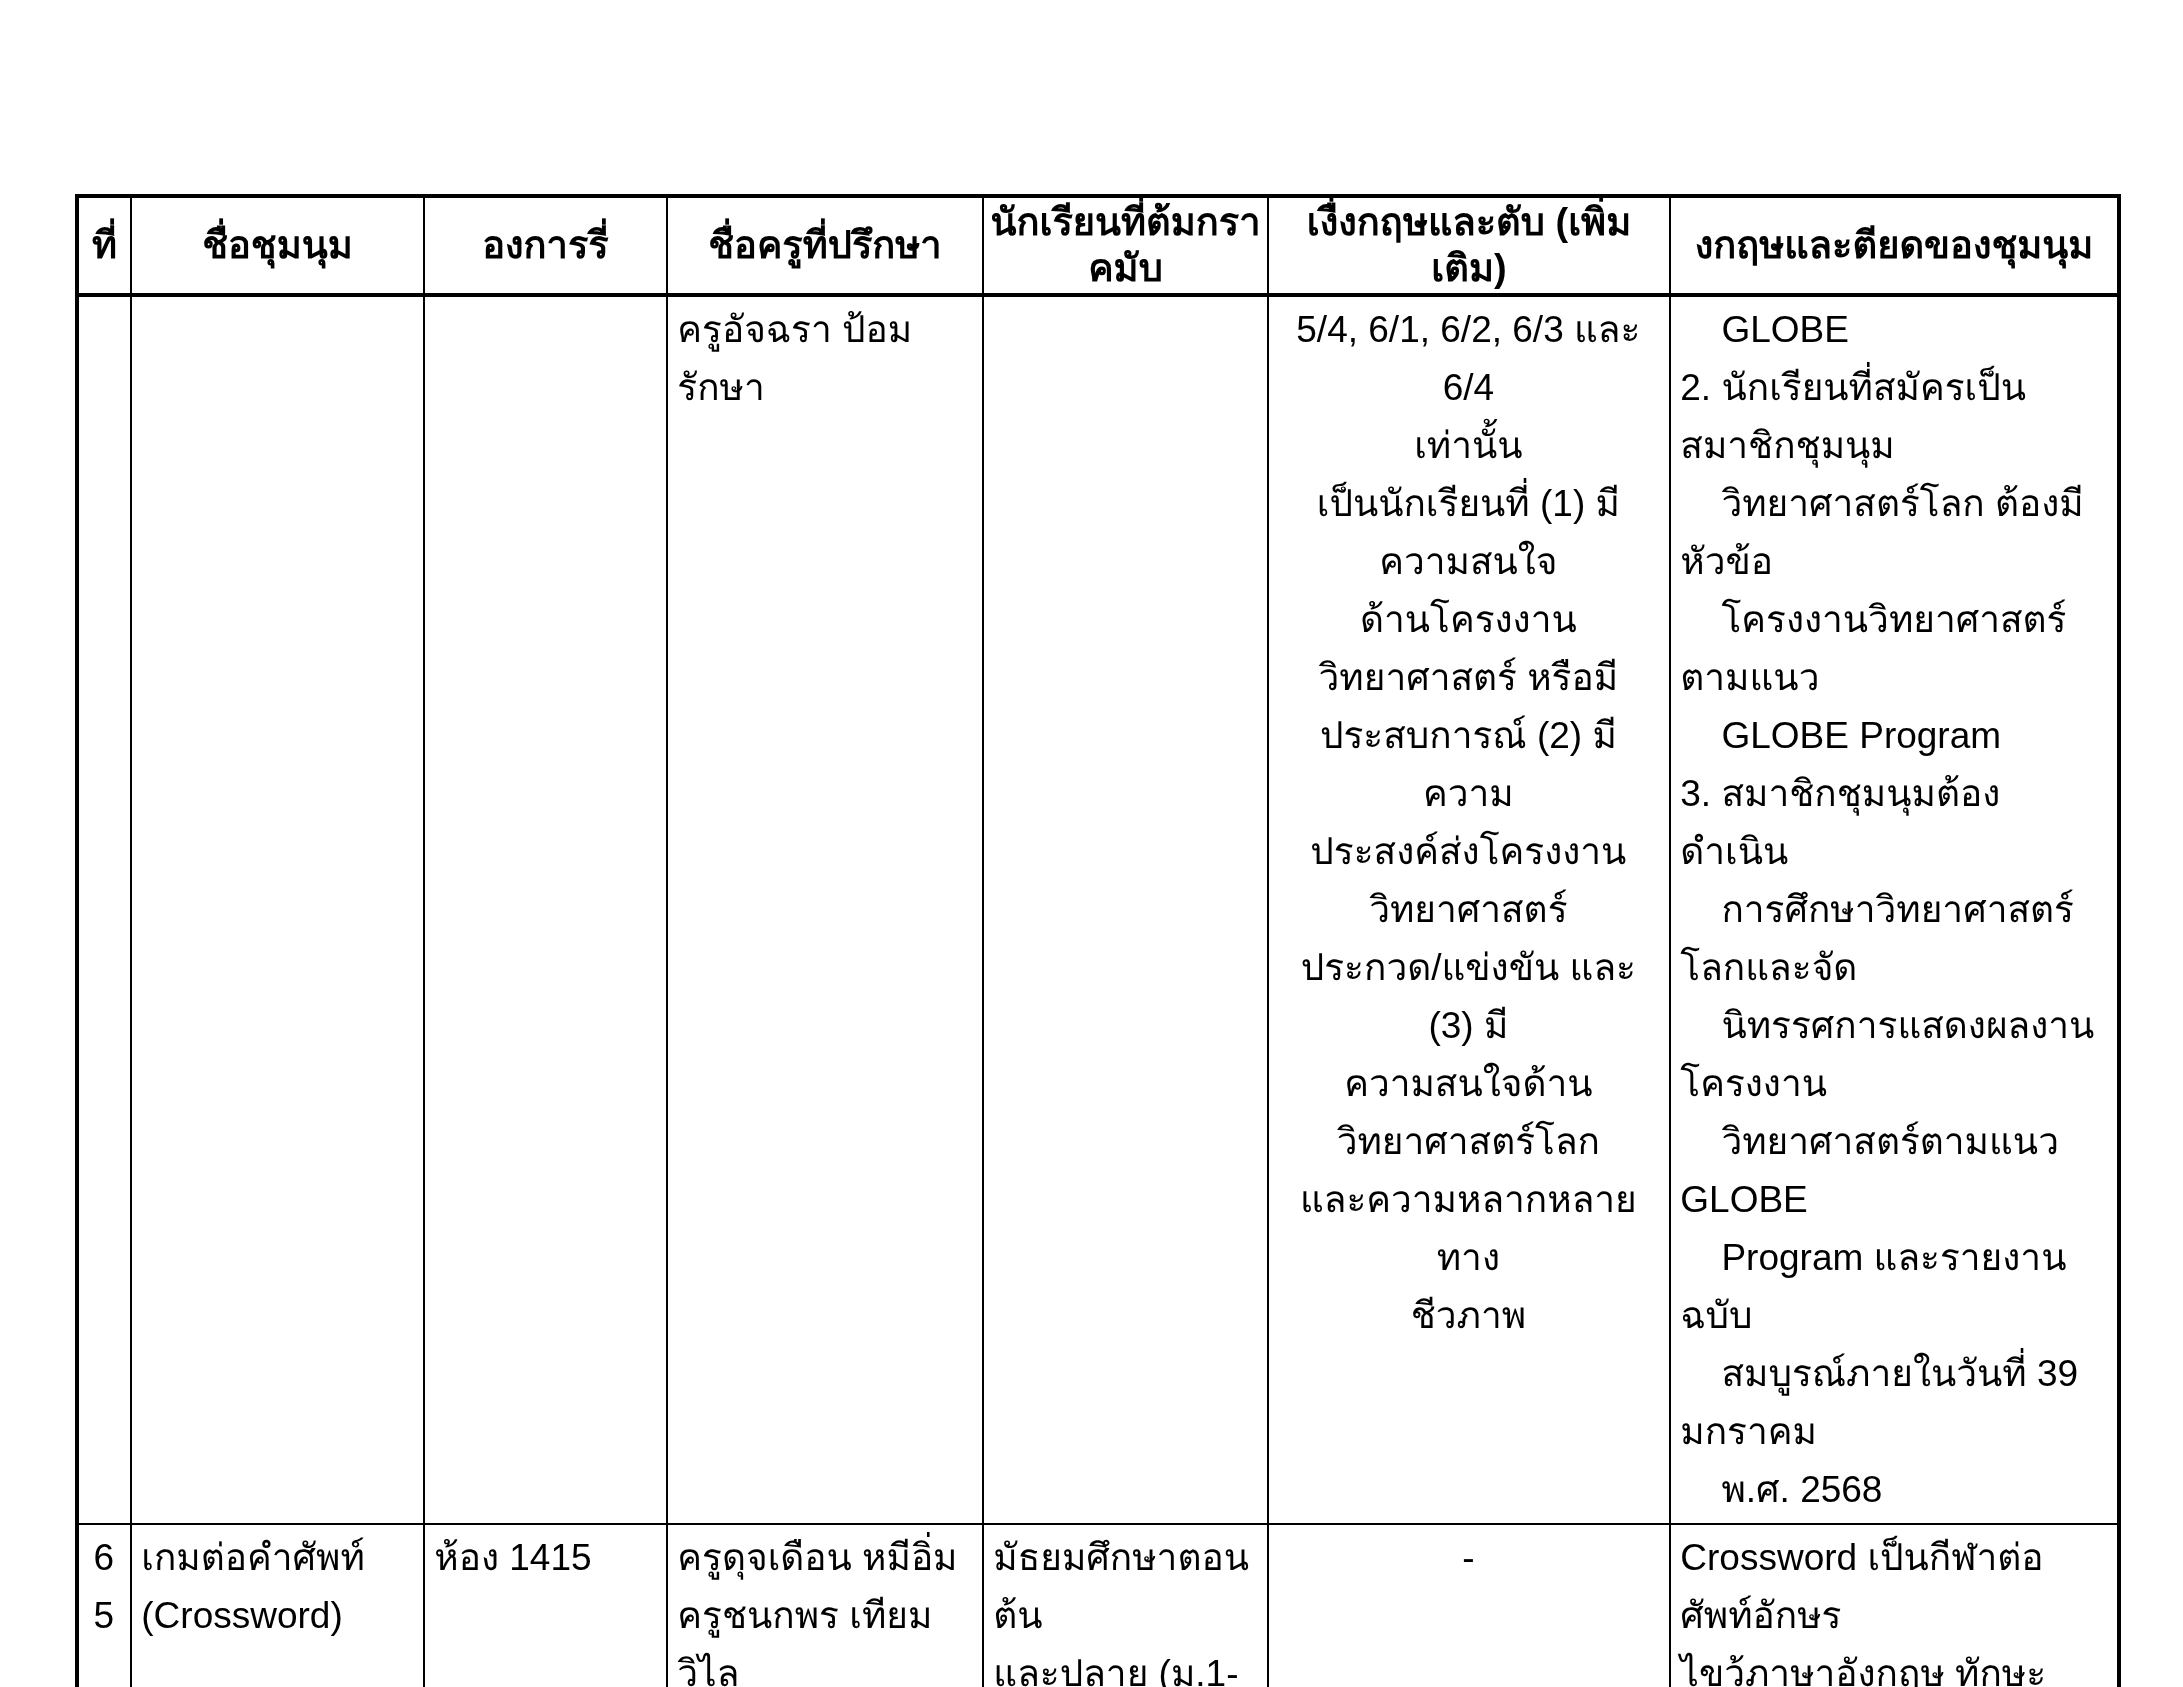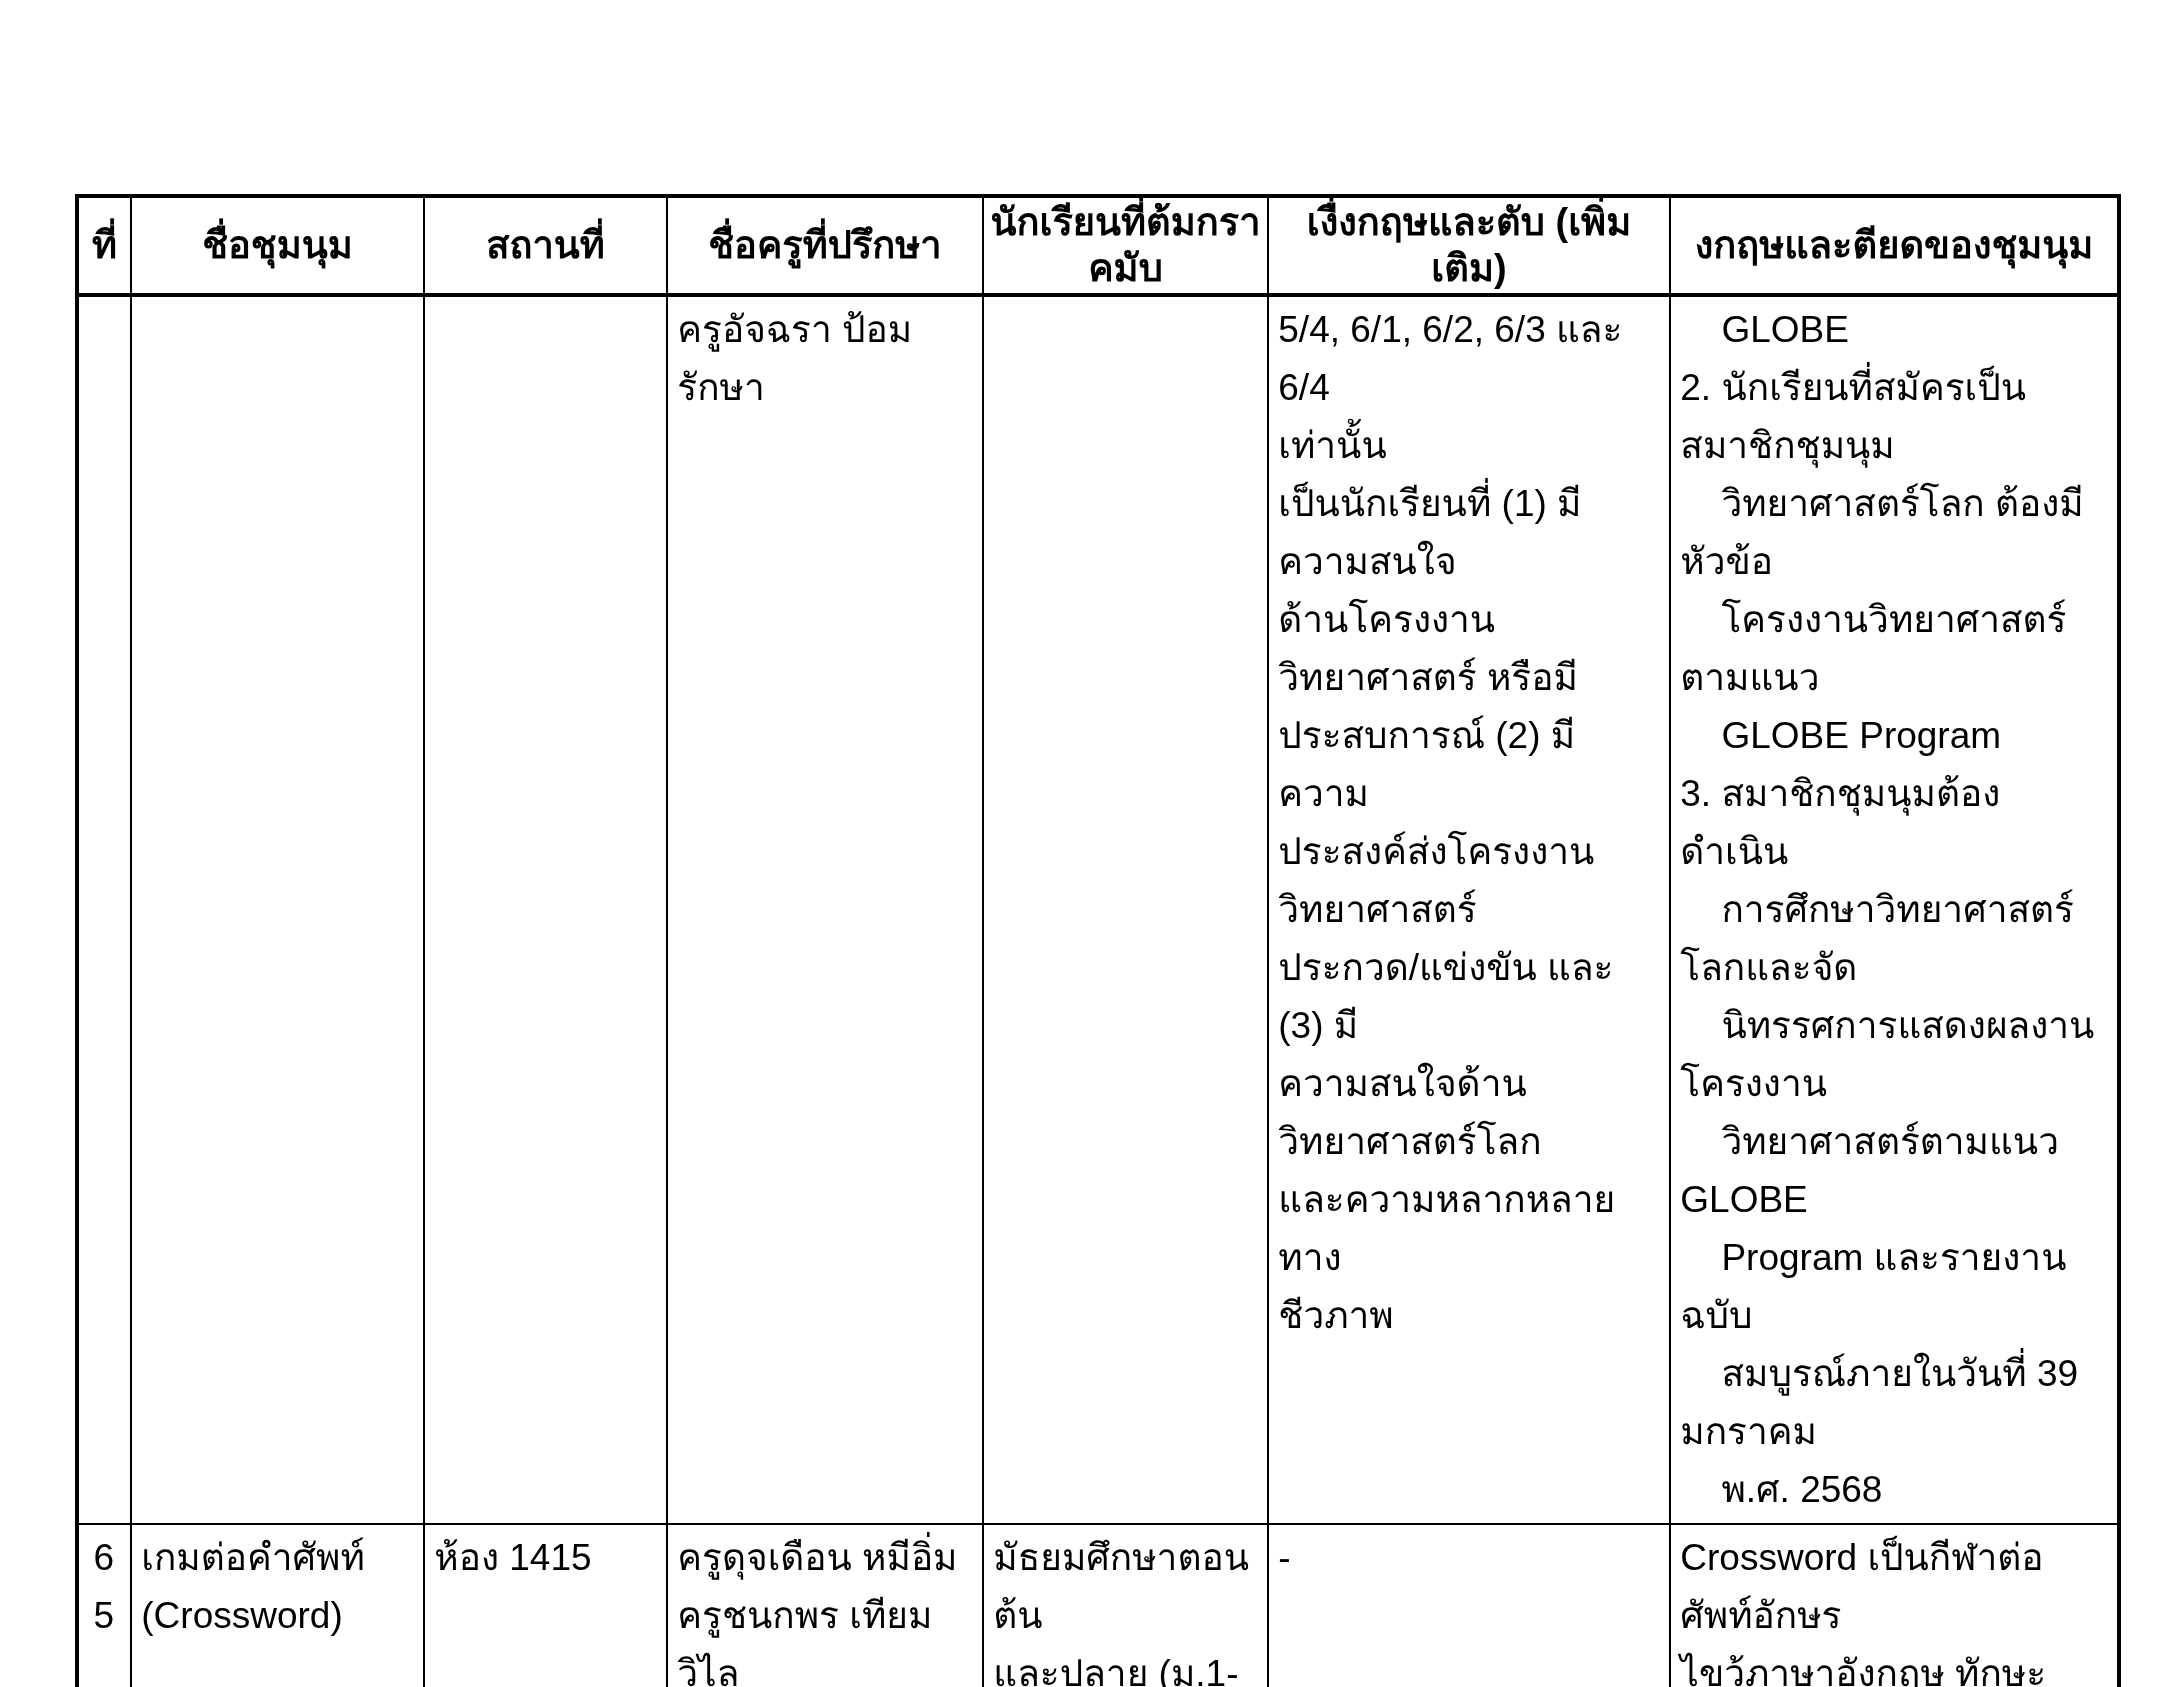--- a/index.html
+++ b/index.html
@@ -49,42 +49,42 @@
     text-align: center;
     vertical-align: middle;
     height: 52px;
     padding: 1.3px 5.3px;
     font-size: 38px;
     line-height: 46px;
     border-bottom: 4px solid #000;
     white-space: normal;
   }
   td.col-no { text-align: center; padding-left: 2.6px; padding-right: 2.6px; }
-  td.col-condition { }
+  td.col-condition { text-align: center; }
 </style>
 </head>
 <body>
 
 <div class="page">
   <div class="table-wrap">
     <table class="club-table">
       <colgroup>
         <col style="width:54px">
         <col style="width:293px">
         <col style="width:243px">
         <col style="width:316px">
         <col style="width:285px">
         <col style="width:402px">
         <col style="width:449px">
       </colgroup>
       <thead>
         <tr>
             <th>ที่</th>
             <th>ชื่อชุมนุม</th>
-            <th>สถานที่</th>
+            <th>องการรี่</th>
             <th>ชื่อครูที่ปรึกษา</th>
             <th>นักเรียนที่ต้มกราคมับ</th>
             <th>เงื่งกฤษและตับ (เพิ่มเติม)</th>
             <th>งกฤษและตียดของชุมนุม</th>
           </tr>
       </thead>
       <tbody>
           <tr style="height: 599px;">
             <td class="col-no"></td>
             <td class="col-club"></td>

